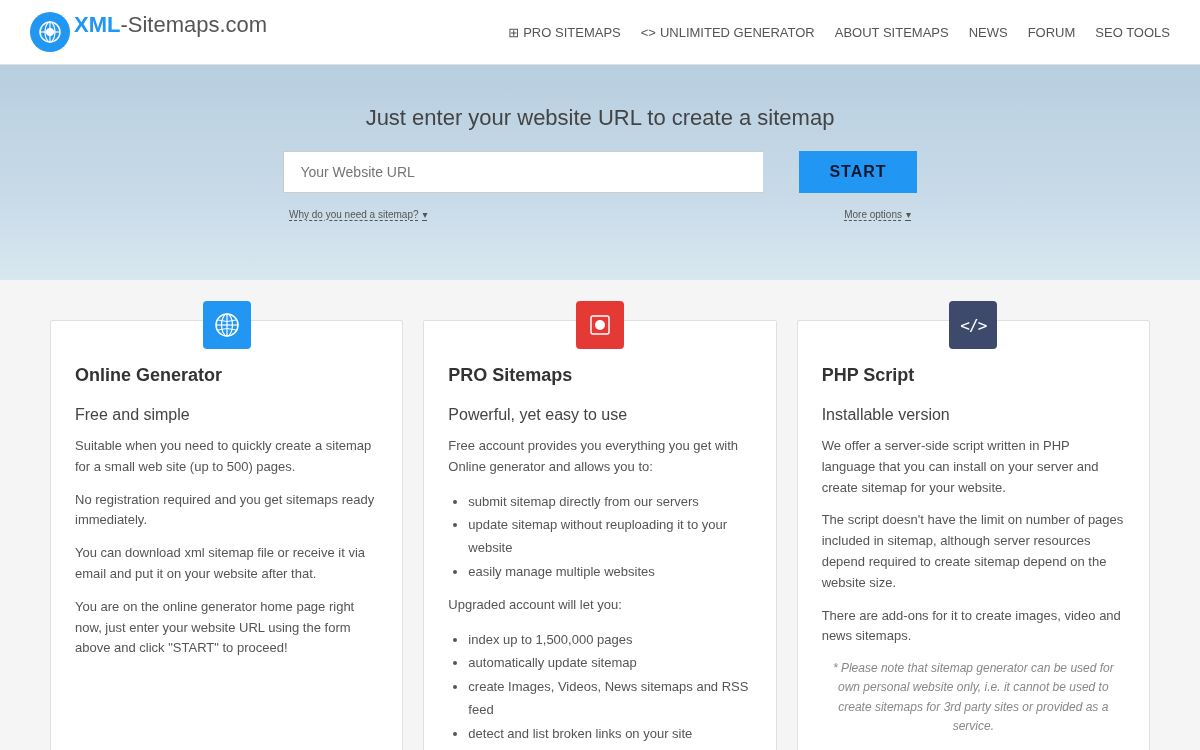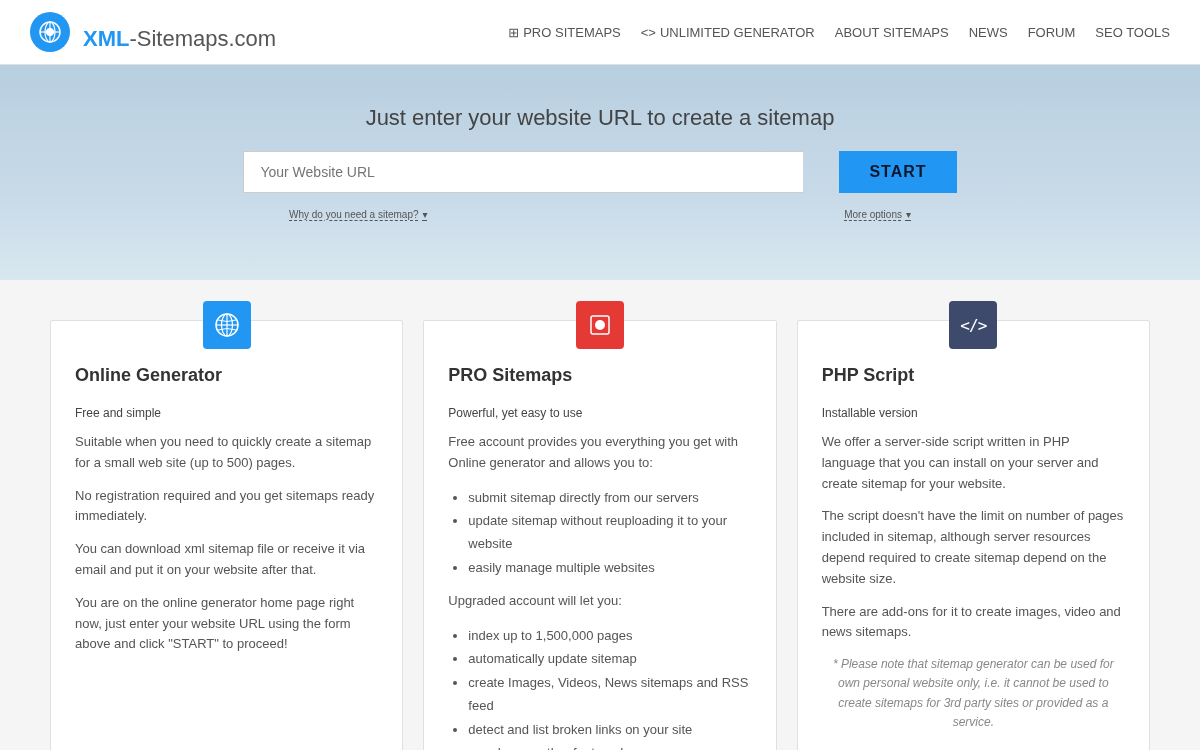--- a/index.html
+++ b/index.html
@@ -9,22 +9,22 @@
     .header {
       background: #fff;
       border-bottom: 1px solid #e0e0e0;
       padding: 12px 30px;
       display: flex;
       align-items: center;
       justify-content: space-between;
     }
     .logo {
       display: flex;
-      align-items: flex-end;
-      gap: 13px;
+      align-items: flex-start;
+      gap: 4px;
       text-decoration: none;
     }
     .logo-icon {
       width: 40px; height: 40px;
       background: #2196f3;
       border-radius: 50%;
       display: flex; align-items: center; justify-content: center;
       color: white; font-size: 18px;
     }
     .logo-text {
@@ -46,21 +46,21 @@
       padding: 40px 12px 60px;
       text-align: center;
     }
     .hero h1 {
       font-size: 22px; font-weight: normal; color: #444; margin-bottom: 20px;
     }
     .search-bar {
       display: flex; justify-content: center; margin-bottom: 16px;
     }
     .url-input {
-      width: 560px; padding: 12px 16px;
+      width: 480px; padding: 12px 16px;
       border: 1px solid #ccc; border-right: none;
       font-size: 14px; color: #999; outline: none;
       background: #fff;
     }
     .start-btn {
       background: #2196f3; color: #0f172a;
       border: none; padding: 12px 30px;
       font-size: 16px; font-weight: bold;
       cursor: pointer; letter-spacing: 1px; margin-left: 36px;
     }
@@ -102,21 +102,21 @@
     }
     .card-icon.blue { background: #2196f3; }
     .card-icon.red { background: #e53935; }
     .card-icon.dark { background: #3d4a6b; }
 
     .card h2 {
       text-align: left; font-size: 18px; font-weight: bold;
       margin-bottom: 20px; color: #333;
     }
     .card h3 {
-      font-size: 12px; font-weight: normal; color: #444; margin-bottom: 12px;
+      font-size: 16px; font-weight: normal; color: #444; margin-bottom: 12px;
     }
     .card p { font-size: 13px; color: #555; line-height: 1.6; margin-bottom: 12px; }
     .card ul { padding-left: 20px; margin-bottom: 12px; }
     .card ul li { font-size: 13px; color: #555; line-height: 1.8; }
     .card .note { font-size: 12px; color: #888; font-style: italic; margin-top: 8px; text-align: center; }
   </style>
 </head>
 <body>
 
 <header class="header">

